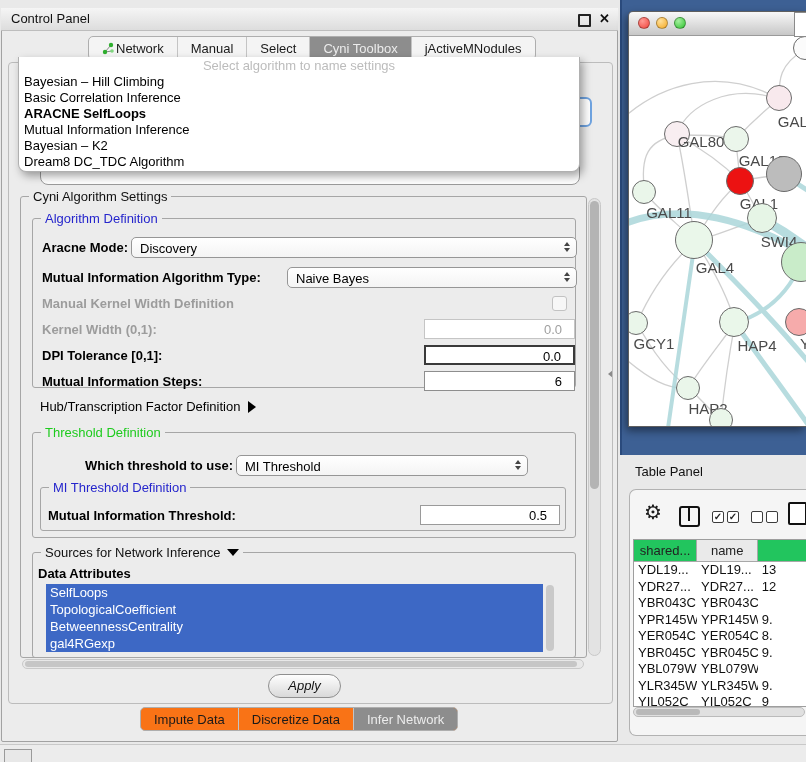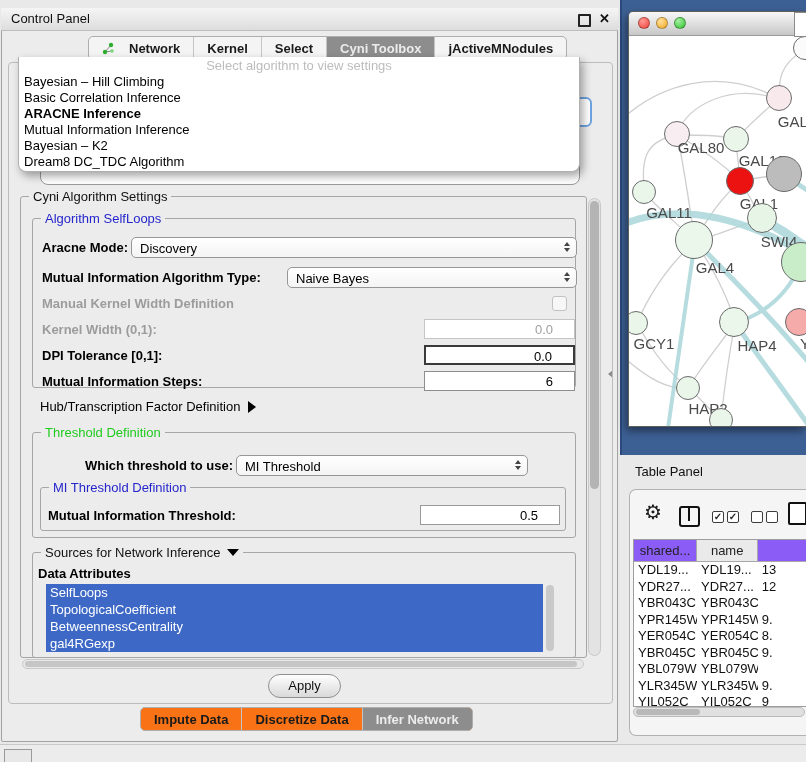--- a/index.html
+++ b/index.html
@@ -8,21 +8,21 @@
   #cp{position:absolute;left:1px;top:8px;width:617px;height:734px;background:#ececec;
       border:1px solid #a2a2a2;border-radius:2px;box-sizing:border-box;}
   #cp-titlebar{position:absolute;left:1px;top:8px;width:617px;height:23px;
       background:linear-gradient(#f5f5f5,#dddddd);border-bottom:1px solid #bdbdbd;box-sizing:border-box;}
   #cp-title{position:absolute;left:10px;top:3px;font-size:13px;color:#111;}
   #cp-float{position:absolute;right:27px;top:6px;width:9px;height:9px;border:2px solid #222;border-radius:1px;}
   #cp-close{position:absolute;right:8px;top:3px;font-size:13px;font-weight:700;color:#111;}
   
   #tabs{position:absolute;left:88px;top:36px;display:flex;height:22px;border:1px solid #aeaeae;
       border-radius:5px;overflow:hidden;background:#f4f4f4;z-index:2;}
-  .tab{display:flex;align-items:center;gap:14px;padding:0 13px;font-size:13px;font-weight:700;
+  .tab{display:flex;align-items:center;gap:1px;padding:0 13px;font-size:13px;font-weight:400;
       color:#1a1a1a;border-left:1px solid #c4c4c4;white-space:nowrap;}
   .tab:first-child{border-left:none;}
   .tab.selected{background:#8d8d8d;color:#ececec;}
   
   #algo-popup{position:absolute;left:18px;top:57px;width:560px;height:114px;background:#fff;
       border:1px solid #b0b0b0;border-top:none;border-radius:0 0 8px 8px;
       box-shadow:3px 4px 8px rgba(0,0,0,.35);z-index:30;}
   .popup-placeholder{text-align:center;color:#bcbcbc;font-size:13px;height:16px;line-height:16px;margin-top:1px;}
   .popup-item{font-size:13px;line-height:16px;padding-left:5px;color:#000;white-space:nowrap;}
   .popup-item.bold{font-weight:700;}
@@ -41,41 +41,41 @@
   .legend.green{color:#1ecb1e;}
   .flabel{position:absolute;font-size:13px;font-weight:700;color:#000000;white-space:nowrap;z-index:3;}
   .flabel.dis{color:#9c9c9c;}
   .plain{font-weight:400;}
   .combo{position:absolute;height:21px;background:linear-gradient(#ffffff,#f4f4f4);border:1px solid #969696;
       border-radius:5px;font-size:13px;line-height:21px;padding-left:8px;color:#000;box-sizing:border-box;z-index:3;}
   .combo .arrows{position:absolute;right:6px;top:4px;display:flex;flex-direction:column;gap:2px;}
   .tri-up{width:0;height:0;border-left:3.5px solid transparent;border-right:3.5px solid transparent;border-bottom:4px solid #444;}
   .tri-down{width:0;height:0;border-left:3.5px solid transparent;border-right:3.5px solid transparent;border-top:4px solid #444;}
   .field{position:absolute;height:20px;background:#fff;font-size:13px;line-height:20px;text-align:right;
-      padding-right:21px;box-sizing:border-box;z-index:3;}
+      padding-right:12px;box-sizing:border-box;z-index:3;}
   .arrow-right{display:inline-block;width:0;height:0;border-top:6px solid transparent;
       border-bottom:6px solid transparent;border-left:8px solid #000;margin-left:8px;vertical-align:-2px;}
   .arrow-down-sm{display:inline-block;width:0;height:0;border-left:6px solid transparent;
       border-right:6px solid transparent;border-top:7px solid #000;margin-left:6px;vertical-align:1px;}
   
   #v-scroll{position:absolute;left:588px;top:198px;width:13px;height:458px;background:#e3e3e3;
       border:1px solid #c8c8c8;border-radius:7px;box-sizing:border-box;z-index:2;}
   #v-thumb{position:absolute;left:1px;top:2px;width:9px;height:288px;background:#b4b4b4;border-radius:5px;}
   #h-scroll{position:absolute;left:22px;top:659px;width:562px;height:10px;background:#e8e8e8;
       border:1px solid #c9c9c9;border-radius:6px;box-sizing:border-box;z-index:3;}
   #h-thumb{position:absolute;left:2px;top:1px;width:552px;height:6px;background:#c6c6c6;border-radius:4px;}
   
   #attr-list{position:absolute;left:46px;top:584px;width:497px;height:68px;background:#fff;overflow:hidden;z-index:3;}
   .litem{height:17px;line-height:17px;background:#3d68c5;color:#fff;font-size:13px;padding-left:4px;white-space:nowrap;}
   #attr-scroll{position:absolute;left:546px;top:585px;width:8px;height:66px;background:#c9c9c9;border-radius:4px;z-index:3;}
   .checkbox{position:absolute;width:13px;height:13px;border:1px solid #c2c2c2;border-radius:3px;background:#f7f7f7;z-index:3;}
   
   #apply-btn{position:absolute;left:268px;top:674px;width:71px;height:22px;border:1px solid #8f8f8f;
       border-radius:12px;background:linear-gradient(#fefefe,#d9d9d9);font-size:13px;text-align:center;
-      line-height:22px;color:#111;z-index:2;}
+      line-height:22px;color:#111;z-index:2;font-style:italic;}
   #btabs{position:absolute;left:140px;top:707px;display:flex;height:22px;border:1px solid #aeaeae;
       border-radius:5px;overflow:hidden;background:#f97316;z-index:2;}
   
   #desktop{position:absolute;left:620px;top:0;width:186px;height:455px;background:#3d6094;
       border-left:2px solid #2a4a7c;box-sizing:border-box;}
   #netwin{position:absolute;left:628px;top:11px;width:178px;height:416px;border:1px solid #5f5f5f;
       border-right:none;border-radius:5px 0 0 0;box-shadow:-2px 4px 9px rgba(0,0,0,.45);box-sizing:border-box;}
   #netwin-title{position:absolute;left:0;top:0;right:0;height:23px;background:linear-gradient(#f8f8f8,#c7c7c7);
       border-bottom:1px solid #9a9a9a;border-radius:4px 0 0 0;}
   .light{position:absolute;top:5px;width:12px;height:12px;border-radius:50%;border:1px solid rgba(0,0,0,.3);box-sizing:border-box;}
@@ -94,21 +94,21 @@
   #col-icon{position:absolute;left:679px;top:506px;width:17px;height:17px;border:2px solid #111;border-radius:3px;}
   #col-icon::after{content:"";position:absolute;left:6.5px;top:0;width:2px;height:13px;background:#111;}
   .cb{position:absolute;width:10px;height:10px;border:1.5px solid #3c3c3c;border-radius:2px;background:#fff;
       font-size:10px;line-height:10px;text-align:center;color:#222;font-weight:700;}
   #page-icon{position:absolute;left:788px;top:502px;width:15px;height:19px;border:2px solid #111;border-radius:2px;background:#fff;}
   #tbl{position:absolute;left:633px;top:539px;width:173px;border:1px solid #9e9e9e;border-right:none;box-sizing:border-box;background:#fff;}
   .thead{display:flex;}
   .th{height:22px;line-height:22px;font-size:13px;color:#222;text-align:center;border-right:1px solid #a8a8a8;
       border-bottom:1px solid #a8a8a8;box-sizing:border-box;overflow:hidden;white-space:nowrap;}
   .th:last-child{border-right:none;}
-  .th.blue{background:#8b5cf6;}
+  .th.blue{background:#22c55e;}
   .th.gray{background:#eaeaea;}
   #tbody{height:144px;overflow:hidden;}
   .tr{display:flex;}
   .td{height:16.5px;line-height:16.5px;font-size:13px;color:#111;padding-left:4px;box-sizing:border-box;
       overflow:hidden;white-space:nowrap;}
   .c1{width:79px;} .c2{width:76px;} .c3{width:60px;}
   #tbl-hscroll{position:absolute;left:633px;top:707px;width:172px;height:10px;background:#e0e0e0;
       border:1px solid #bbb;border-radius:5px;box-sizing:border-box;}
   #tbl-hthumb{position:absolute;left:2px;top:1px;width:64px;height:6px;background:#b9b9b9;border-radius:4px;}
   
@@ -132,56 +132,56 @@
     <svg width="13" height="13" viewBox="0 0 13 13">
       <line x1="3" y1="10" x2="9" y2="3" stroke="#888" stroke-width="1"></line>
       <line x1="3" y1="10" x2="10" y2="9" stroke="#888" stroke-width="1"></line>
       <circle cx="3" cy="10" r="2.2" fill="#2faf2f"></circle>
       <circle cx="9" cy="3" r="2.2" fill="#2faf2f"></circle>
       <circle cx="10" cy="9" r="1.8" fill="#7fd67f"></circle>
     </svg>
     <span>Network</span>
   </div>
   <div class="tab">
-      <span>Kernel</span>
+      <span>Manual</span>
     </div>
   <div class="tab">
       <span>Select</span>
     </div>
   <div class="tab selected">
       <span>Cyni Toolbox</span>
     </div>
   <div class="tab">
       <span>jActiveMNodules</span>
     </div>
 </div>
 
 <div id="outer-panel"></div>
 <div id="behind-panel"></div>
 <div id="behind-combo"></div>
 
 <div id="algo-popup">
-  <div class="popup-placeholder">Select algorithm to view settings</div>
+  <div class="popup-placeholder">Select algorithm to name settings</div>
   <div class="popup-item">Bayesian – Hill Climbing</div>
   <div class="popup-item">Basic Correlation Inference</div>
-  <div class="popup-item bold">ARACNE Inference</div>
+  <div class="popup-item bold">ARACNE SelfLoops</div>
   <div class="popup-item">Mutual Information Inference</div>
   <div class="popup-item">Bayesian – K2</div>
   <div class="popup-item">Dream8 DC_TDC Algorithm</div>
 </div>
 
 <div class="group" style="left:20px;top:196px;width:565px;height:460px;">
   <span class="legend">Cyni Algorithm Settings</span>
 </div>
 <div id="v-scroll">
     <div id="v-thumb"></div>
   </div>
 
 <div class="group" style="left:32px;top:218px;width:542px;height:168px;">
-  <span class="legend blue">Algorithm SelfLoops</span>
+  <span class="legend blue">Algorithm Definition</span>
 </div>
 <span class="flabel" style="left:42px;top:240px;">Aracne Mode:</span>
 <div class="combo" style="left:131px;top:237px;width:446px;">
   <span>Discovery</span>
   <span class="arrows">
       <span class="tri-up"></span>
       <span class="tri-down"></span>
     </span>
 </div>
 <span class="flabel" style="left:42px;top:270px;">Mutual Information Algorithm Type:</span>
@@ -290,21 +290,21 @@
         <path d="M 66,206 C 58,260 48,330 38,400" stroke-width="4"></path>
         <path d="M 172,228 C 158,262 132,280 106,288" stroke-width="4"></path>
         <path d="M 106,288 C 132,325 162,365 185,398" stroke-width="5"></path>
       </g>
     </svg>
     <div id="nodes-layer">
         <div class="node" style="left: 164px; top: 1px; width: 24px; height: 24px; background: rgb(251, 251, 251);"></div>
         <div class="node" style="left: 137px; top: 50px; width: 26px; height: 26px; background: rgb(248, 233, 237);"></div>
         <div class="nlabel" style="left: 168px; top: 78px;">GAL7</div>
         <div class="node" style="left: 35px; top: 86px; width: 26px; height: 26px; background: rgb(248, 238, 241);"></div>
-        <div class="nlabel" style="left: 72px; top: 104px;">GAL80</div>
+        <div class="nlabel" style="left: 72px; top: 98px;">GAL80</div>
         <div class="node" style="left: 94px; top: 91px; width: 26px; height: 26px; background: rgb(235, 246, 235);"></div>
         <div class="nlabel" style="left: 133px; top: 117px;">GAL10</div>
         <div class="node" style="left: 97px; top: 132px; width: 28px; height: 28px; background: rgb(236, 18, 18);"></div>
         <div class="nlabel" style="left: 130px; top: 160px;">GAL1</div>
         <div class="node" style="left: 137px; top: 121px; width: 36px; height: 36px; background: rgb(188, 188, 188);"></div>
         <div class="node" style="left: 3px; top: 145px; width: 24px; height: 24px; background: rgb(234, 246, 234);"></div>
         <div class="nlabel" style="left: 40px; top: 169px;">GAL11</div>
         <div class="node" style="left: 118px; top: 168px; width: 30px; height: 30px; background: rgb(230, 245, 230);"></div>
         <div class="nlabel" style="left: 150px; top: 198px;">SWI4</div>
         <div class="node" style="left: 46px; top: 186px; width: 38px; height: 38px; background: rgb(234, 247, 234);"></div>

